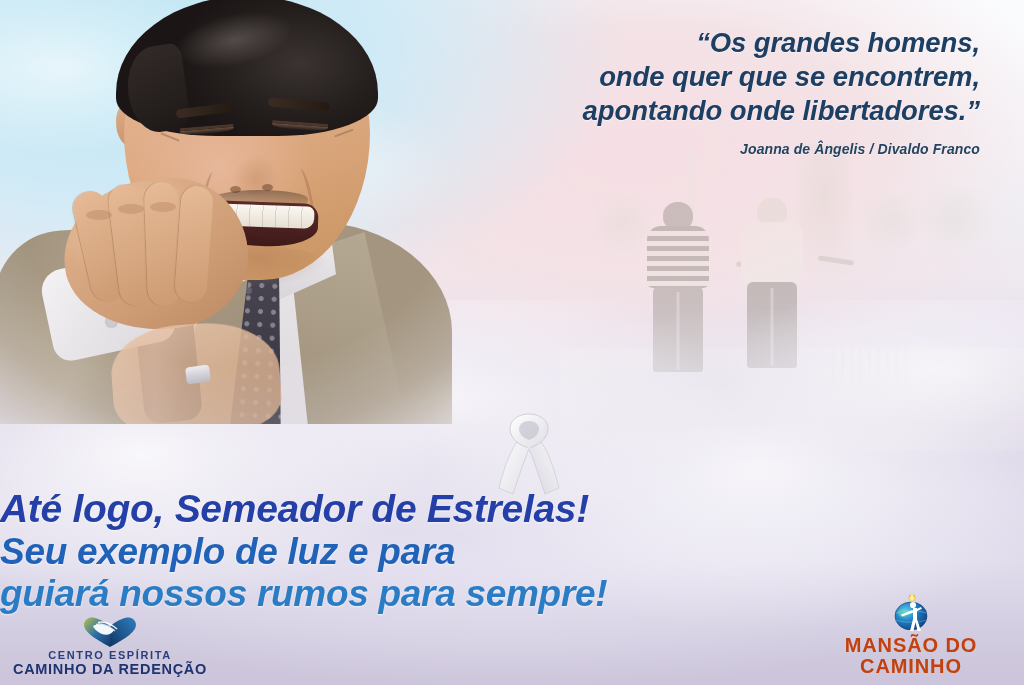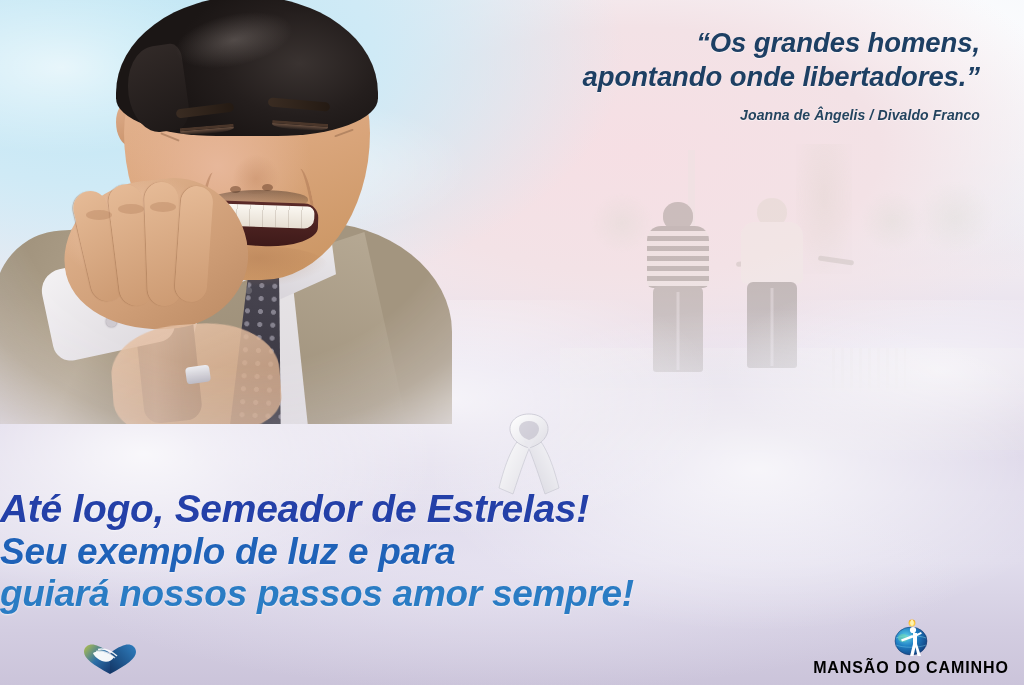--- a/index.html
+++ b/index.html
@@ -453,22 +453,22 @@
   .logo-text{ line-height:1.05; }
   .logo-l1{
     font-size:11px; font-weight:bold; letter-spacing:1.6px;
     color:#2a3f7a;
   }
   .logo-l2{
     font-size:14.5px; font-weight:bold; letter-spacing:.7px;
     color:#1e3470;
   }
   .logo-single{
-    font-size:16px; font-weight:bold; letter-spacing:.9px;
-    color:#000000;
+    font-size:20px; font-weight:bold; letter-spacing:.9px;
+    color:#c2410c;
   }
 </style>
 </head>
 <body>
 
 <div id="banner">
 
   <div class="bg-sky"></div>
 
   <div class="bg-photo">
@@ -546,20 +546,21 @@
       <div class="knuckle k1"></div>
       <div class="knuckle k2"></div>
       <div class="knuckle k3"></div>
       <div class="hand-lower"></div>
       <div class="ring"></div>
     </div>
   </div>
 
   <div class="quote">
     <div class="quote-line">“Os grandes homens,</div>
+    <div class="quote-line">onde quer que se encontrem,</div>
     <div class="quote-line">apontando onde libertadores.”</div>
     <div class="quote-author">Joanna de Ângelis / Divaldo Franco</div>
   </div>
 
   <div class="ribbon-wrap">
     <svg width="72" height="88" viewBox="0 0 72 88">
       <defs>
         <linearGradient id="rbA" x1="0" y1="0" x2="1" y2="1">
           <stop offset="0" stop-color="#ffffff"></stop>
           <stop offset="1" stop-color="#dedde4"></stop>
@@ -573,21 +574,21 @@
       <path d="M39 24 C52 34 60 56 66 80 L52 86 C44 62 38 44 32 32 Z" fill="url(#rbB)" stroke="#c9c8d2" stroke-width="0.7"></path>
       <path d="M36 6 C22 6 14 16 18 26 C21 34 29 38 36 40 C43 38 51 34 54 26 C58 16 50 6 36 6 Z" fill="url(#rbA)" stroke="#c6c5d0" stroke-width="0.8"></path>
       <path d="M36 13 C28 13 24 19 27 25 C29 29 33 31 36 32 C39 31 43 29 45 25 C48 19 44 13 36 13 Z" fill="#b9b6c4" opacity="0.55"></path>
       <path d="M30 30 C33 35 39 35 42 30 L36 42 Z" fill="#e9e8ee"></path>
     </svg>
   </div>
 
   <div class="headline">
     <div class="hl hl-1">Até logo, Semeador de Estrelas!</div>
     <div class="hl hl-2">Seu exemplo de luz e para</div>
-    <div class="hl hl-3">guiará nossos passos amor sempre!</div>
+    <div class="hl hl-3">guiará nossos rumos para sempre!</div>
   </div>
 
   <div class="logo left">
     <svg class="logo-mark" width="58" height="32" viewBox="0 0 58 32">
       <defs>
         <linearGradient id="hgA" x1="0" y1="0" x2="1" y2="1">
           <stop offset="0" stop-color="#b6c24a"></stop>
           <stop offset="0.5" stop-color="#2c6fa8"></stop>
           <stop offset="1" stop-color="#16386e"></stop>
         </linearGradient>
@@ -595,20 +596,24 @@
           <stop offset="0" stop-color="#2f7fc0"></stop>
           <stop offset="1" stop-color="#123463"></stop>
         </linearGradient>
       </defs>
       <path d="M29 31 C12 22 3 15 3 9 C3 3 9 0.5 14 2 C19 3.3 26 7 29 11 Z" fill="url(#hgA)"></path>
       <path d="M29 31 C46 22 55 15 55 9 C55 3 49 0.5 44 2 C39 3.3 32 7 29 11 Z" fill="url(#hgB)"></path>
       <path d="M12 10 C18 7 26 9 33 14 C31 18 26 20 21 18 C17 16.5 13 13 12 10 Z" fill="#ffffff" opacity="0.95"></path>
       <path d="M17 6.5 C23 5 30 8 36 13" stroke="#ffffff" stroke-width="1.6" fill="none" opacity="0.9"></path>
       <path d="M15 8.5 C21 7 28 10 34 15" stroke="#ffffff" stroke-width="1.4" fill="none" opacity="0.75"></path>
     </svg>
+    <div class="logo-text">
+      <div class="logo-l1">CENTRO ESPÍRITA</div>
+      <div class="logo-l2">CAMINHO DA REDENÇÃO</div>
+    </div>
   </div>
 
   <div class="logo right">
     <svg class="logo-mark" width="48" height="40" viewBox="0 0 48 40">
       <defs>
         <radialGradient id="glb" cx="0.34" cy="0.34" r="0.78">
           <stop offset="0" stop-color="#5fd2e8"></stop>
           <stop offset="0.45" stop-color="#1f7fc4"></stop>
           <stop offset="1" stop-color="#123a78"></stop>
         </radialGradient>

